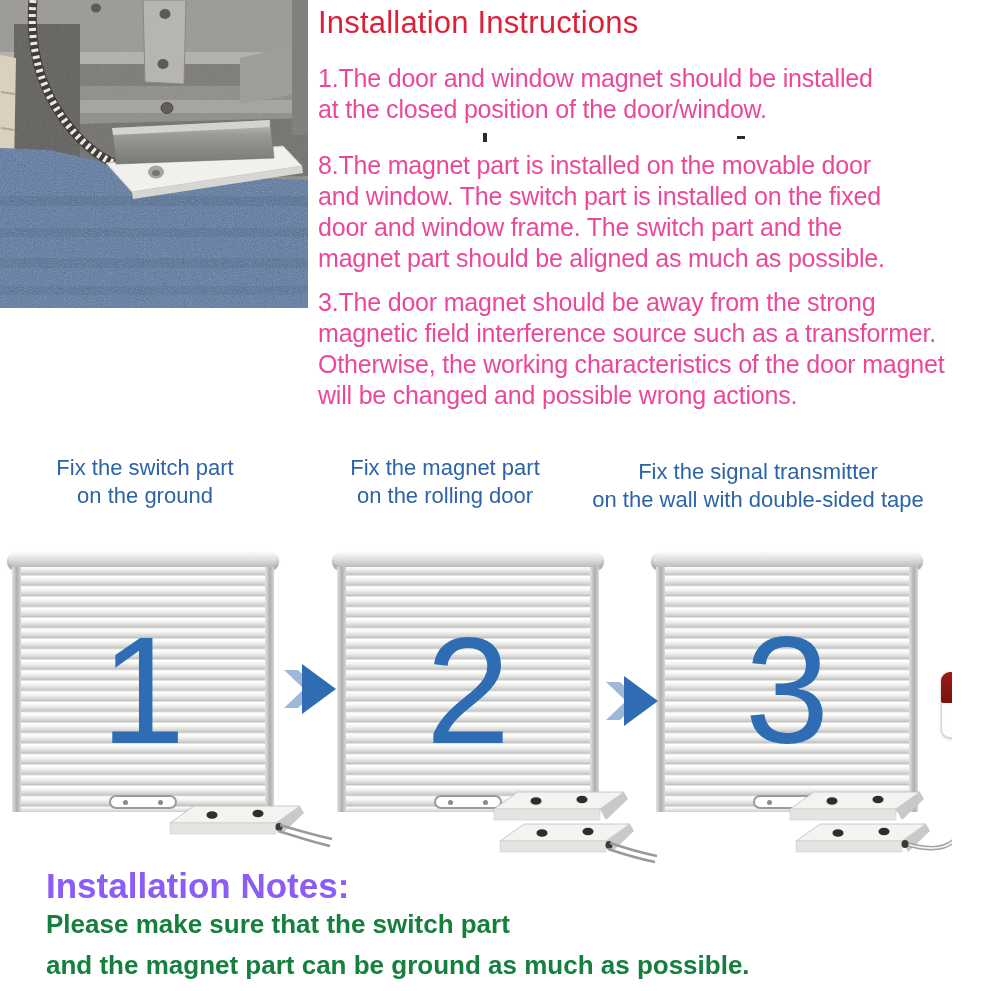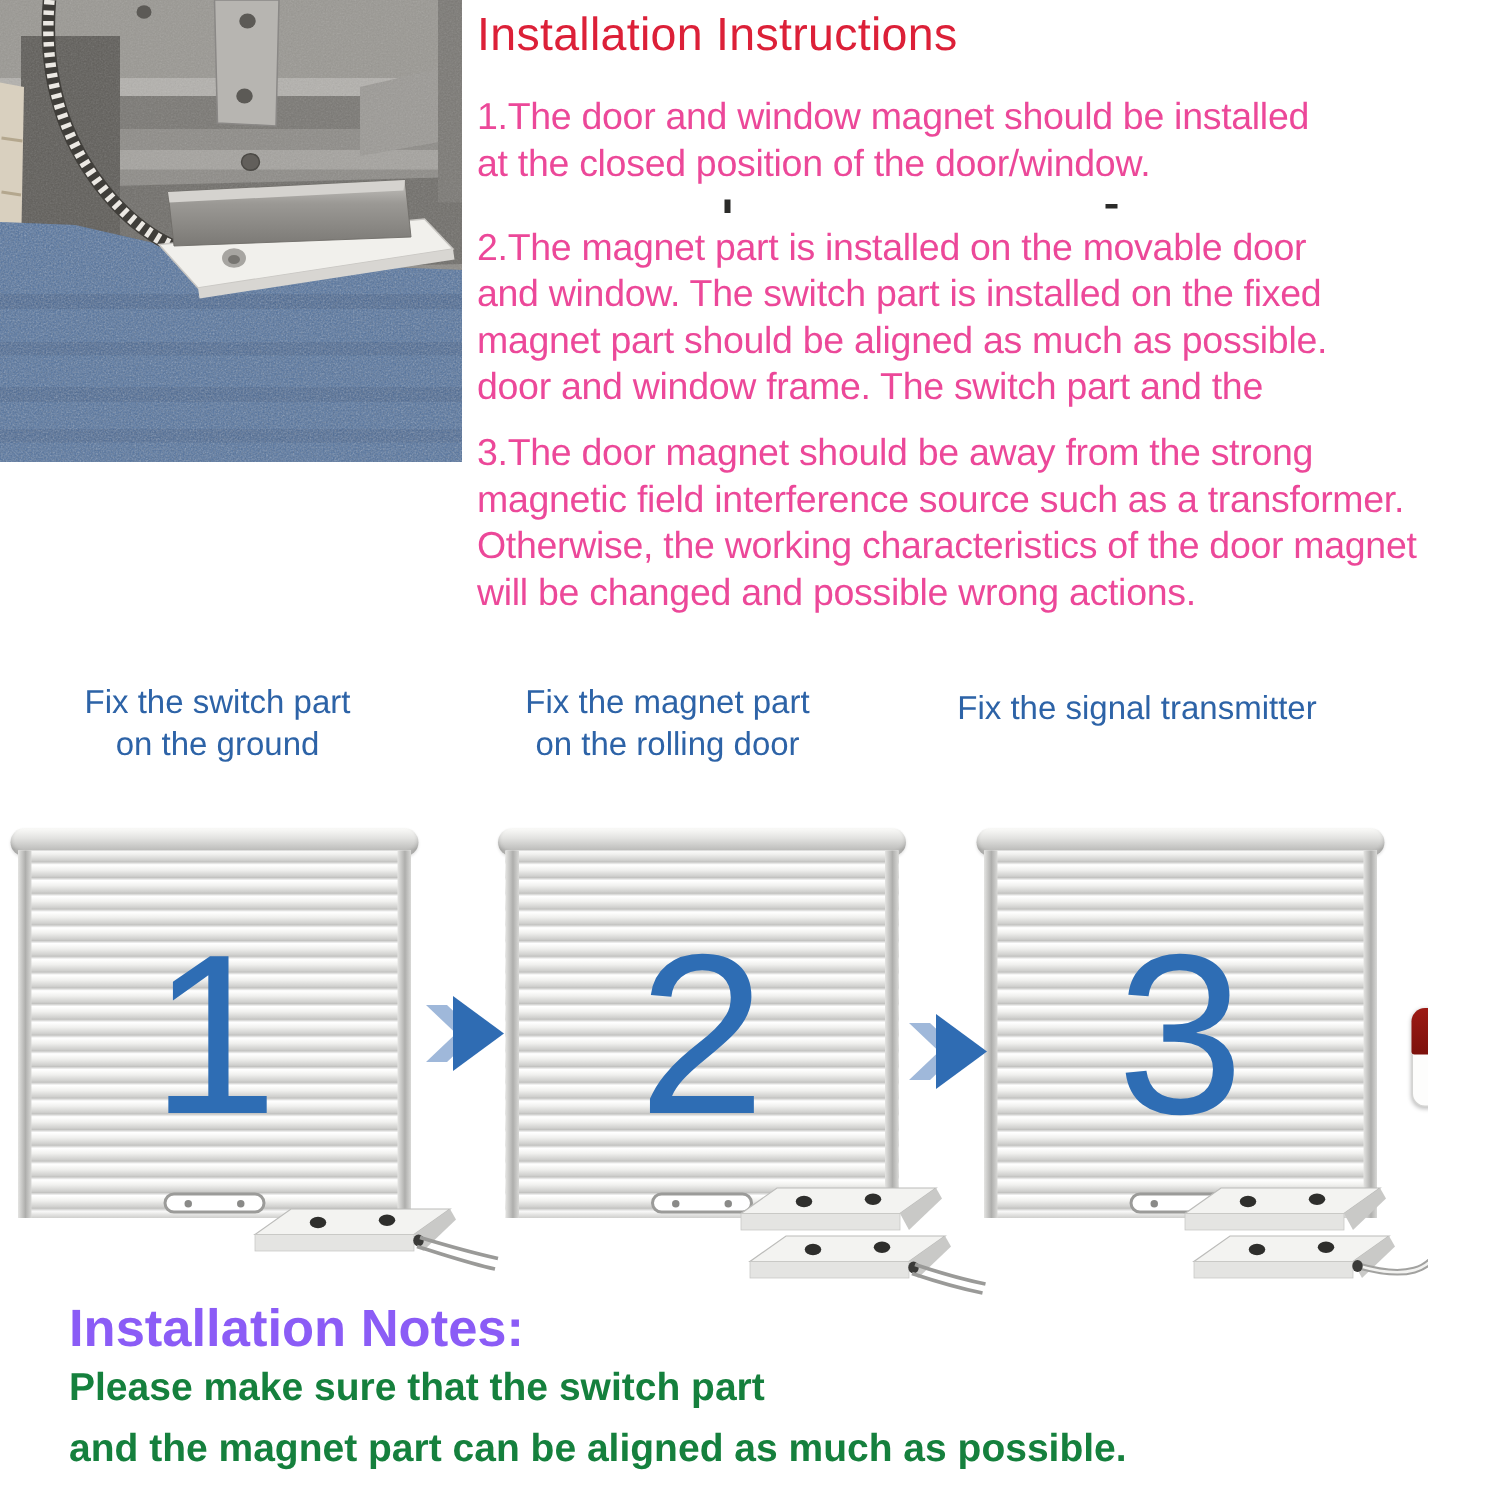--- a/index.html
+++ b/index.html
@@ -157,44 +157,45 @@
 
     <p class="para para-1">
       <span>1.The door and window magnet should be installed</span>
       <span>at the closed position of the door/window.</span>
     </p>
 
     <i class="artifact-a"></i>
     <i class="artifact-b"></i>
 
     <p class="para para-2">
-      <span>2.The magnet part is installed on the movable door</span>
+      <span>8.The magnet part is installed on the movable door</span>
       <span>and window. The switch part is installed on the fixed</span>
+      <span>door and window frame. The switch part and the</span>
       <span>magnet part should be aligned as much as possible.</span>
-      <span>door and window frame. The switch part and the</span>
     </p>
 
     <p class="para para-3">
       <span>3.The door magnet should be away from the strong</span>
       <span>magnetic field interference source such as a transformer.</span>
       <span>Otherwise, the working characteristics of the door magnet</span>
       <span>will be changed and possible wrong actions.</span>
     </p>
   </div>
 
   <div class="step-heading sh-2">
     <span>Fix the magnet part</span>
     <span>on the rolling door</span>
   </div>
   <div class="step-heading sh-1">
     <span>Fix the switch part</span>
     <span>on the ground</span>
   </div>
   <div class="step-heading sh-3">
     <span>Fix the signal transmitter</span>
+    <span>on the wall with double-sided tape</span>
   </div>
 
   <div class="door door-1">
     <div class="roller"></div>
     <div class="slats"></div>
     <div class="rail rail-left"></div>
     <div class="rail rail-right"></div>
     <div class="door-number">1</div>
     <div class="handle">
         <i></i>
@@ -279,15 +280,15 @@
   </svg>
 
   <div class="transmitter">
     <div class="red"></div>
     <div class="notch"></div>
     <div class="btn"></div>
   </div>
 
   <div class="notes-title">Installation Notes:</div>
   <div class="notes-line nl-1">Please make sure that the switch part</div>
-  <div class="notes-line nl-2">and the magnet part can be aligned as much as possible.</div>
+  <div class="notes-line nl-2">and the magnet part can be ground as much as possible.</div>
 
 </div>
 
 </body></html>

